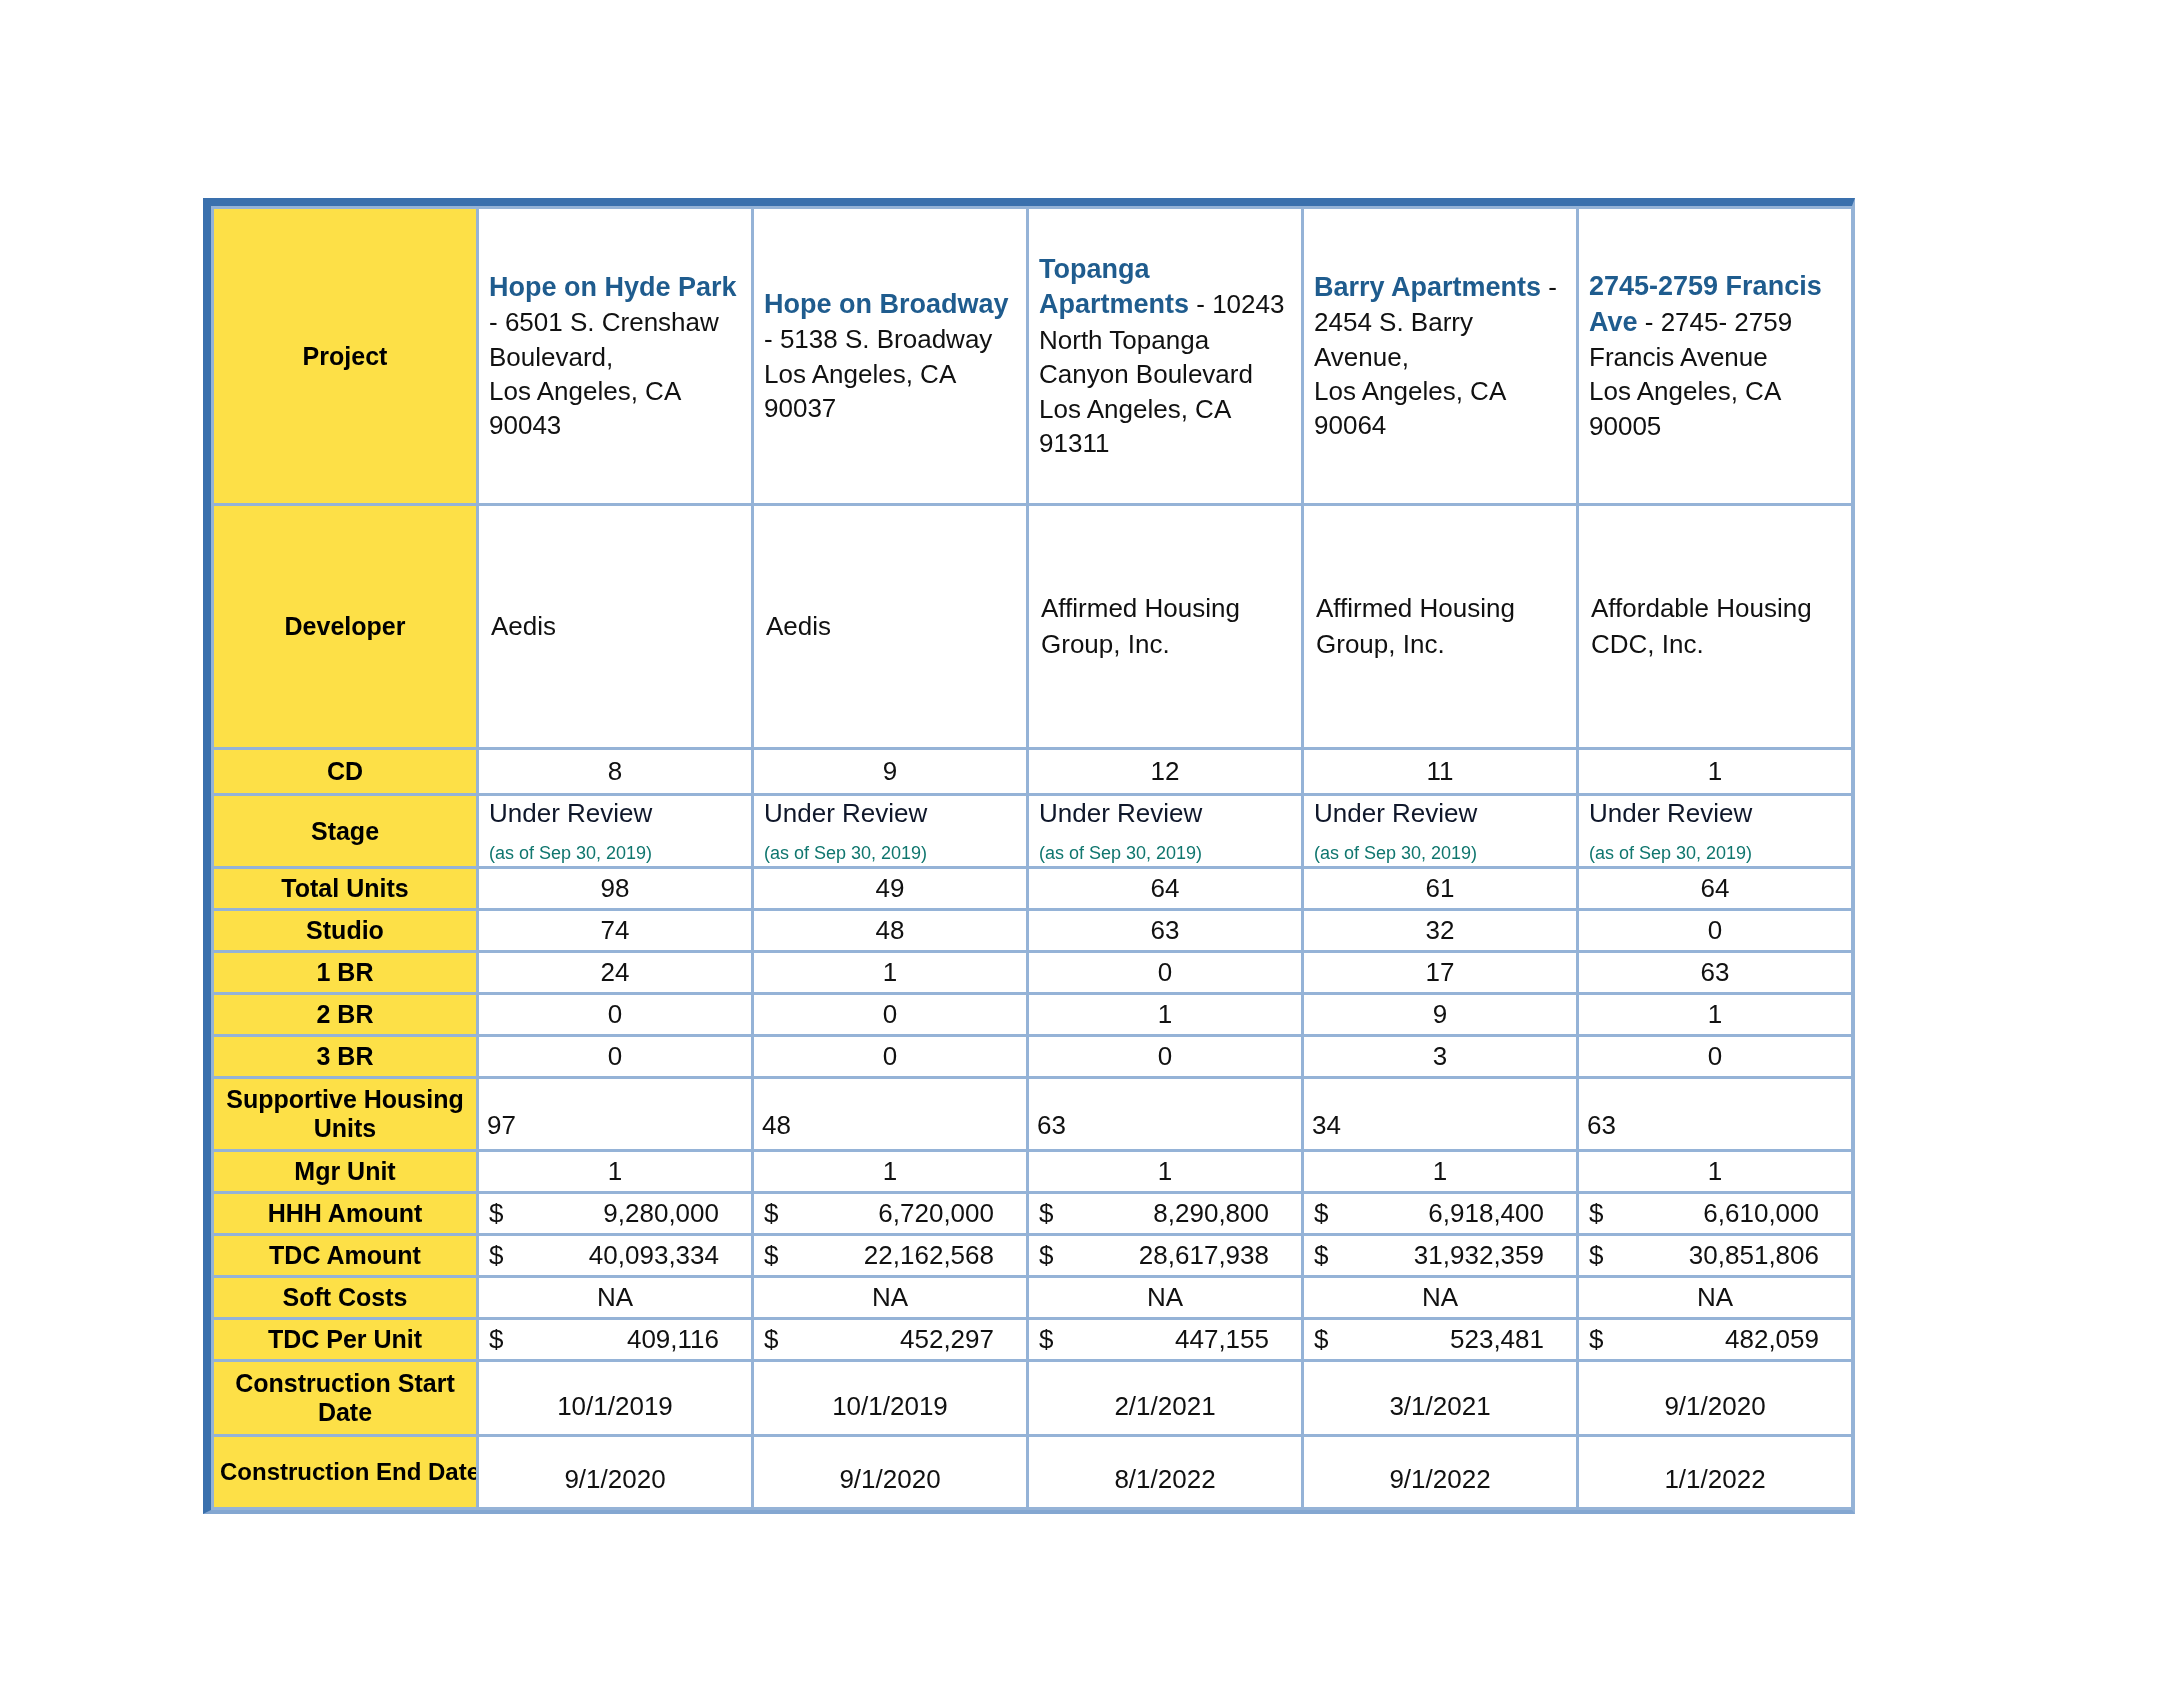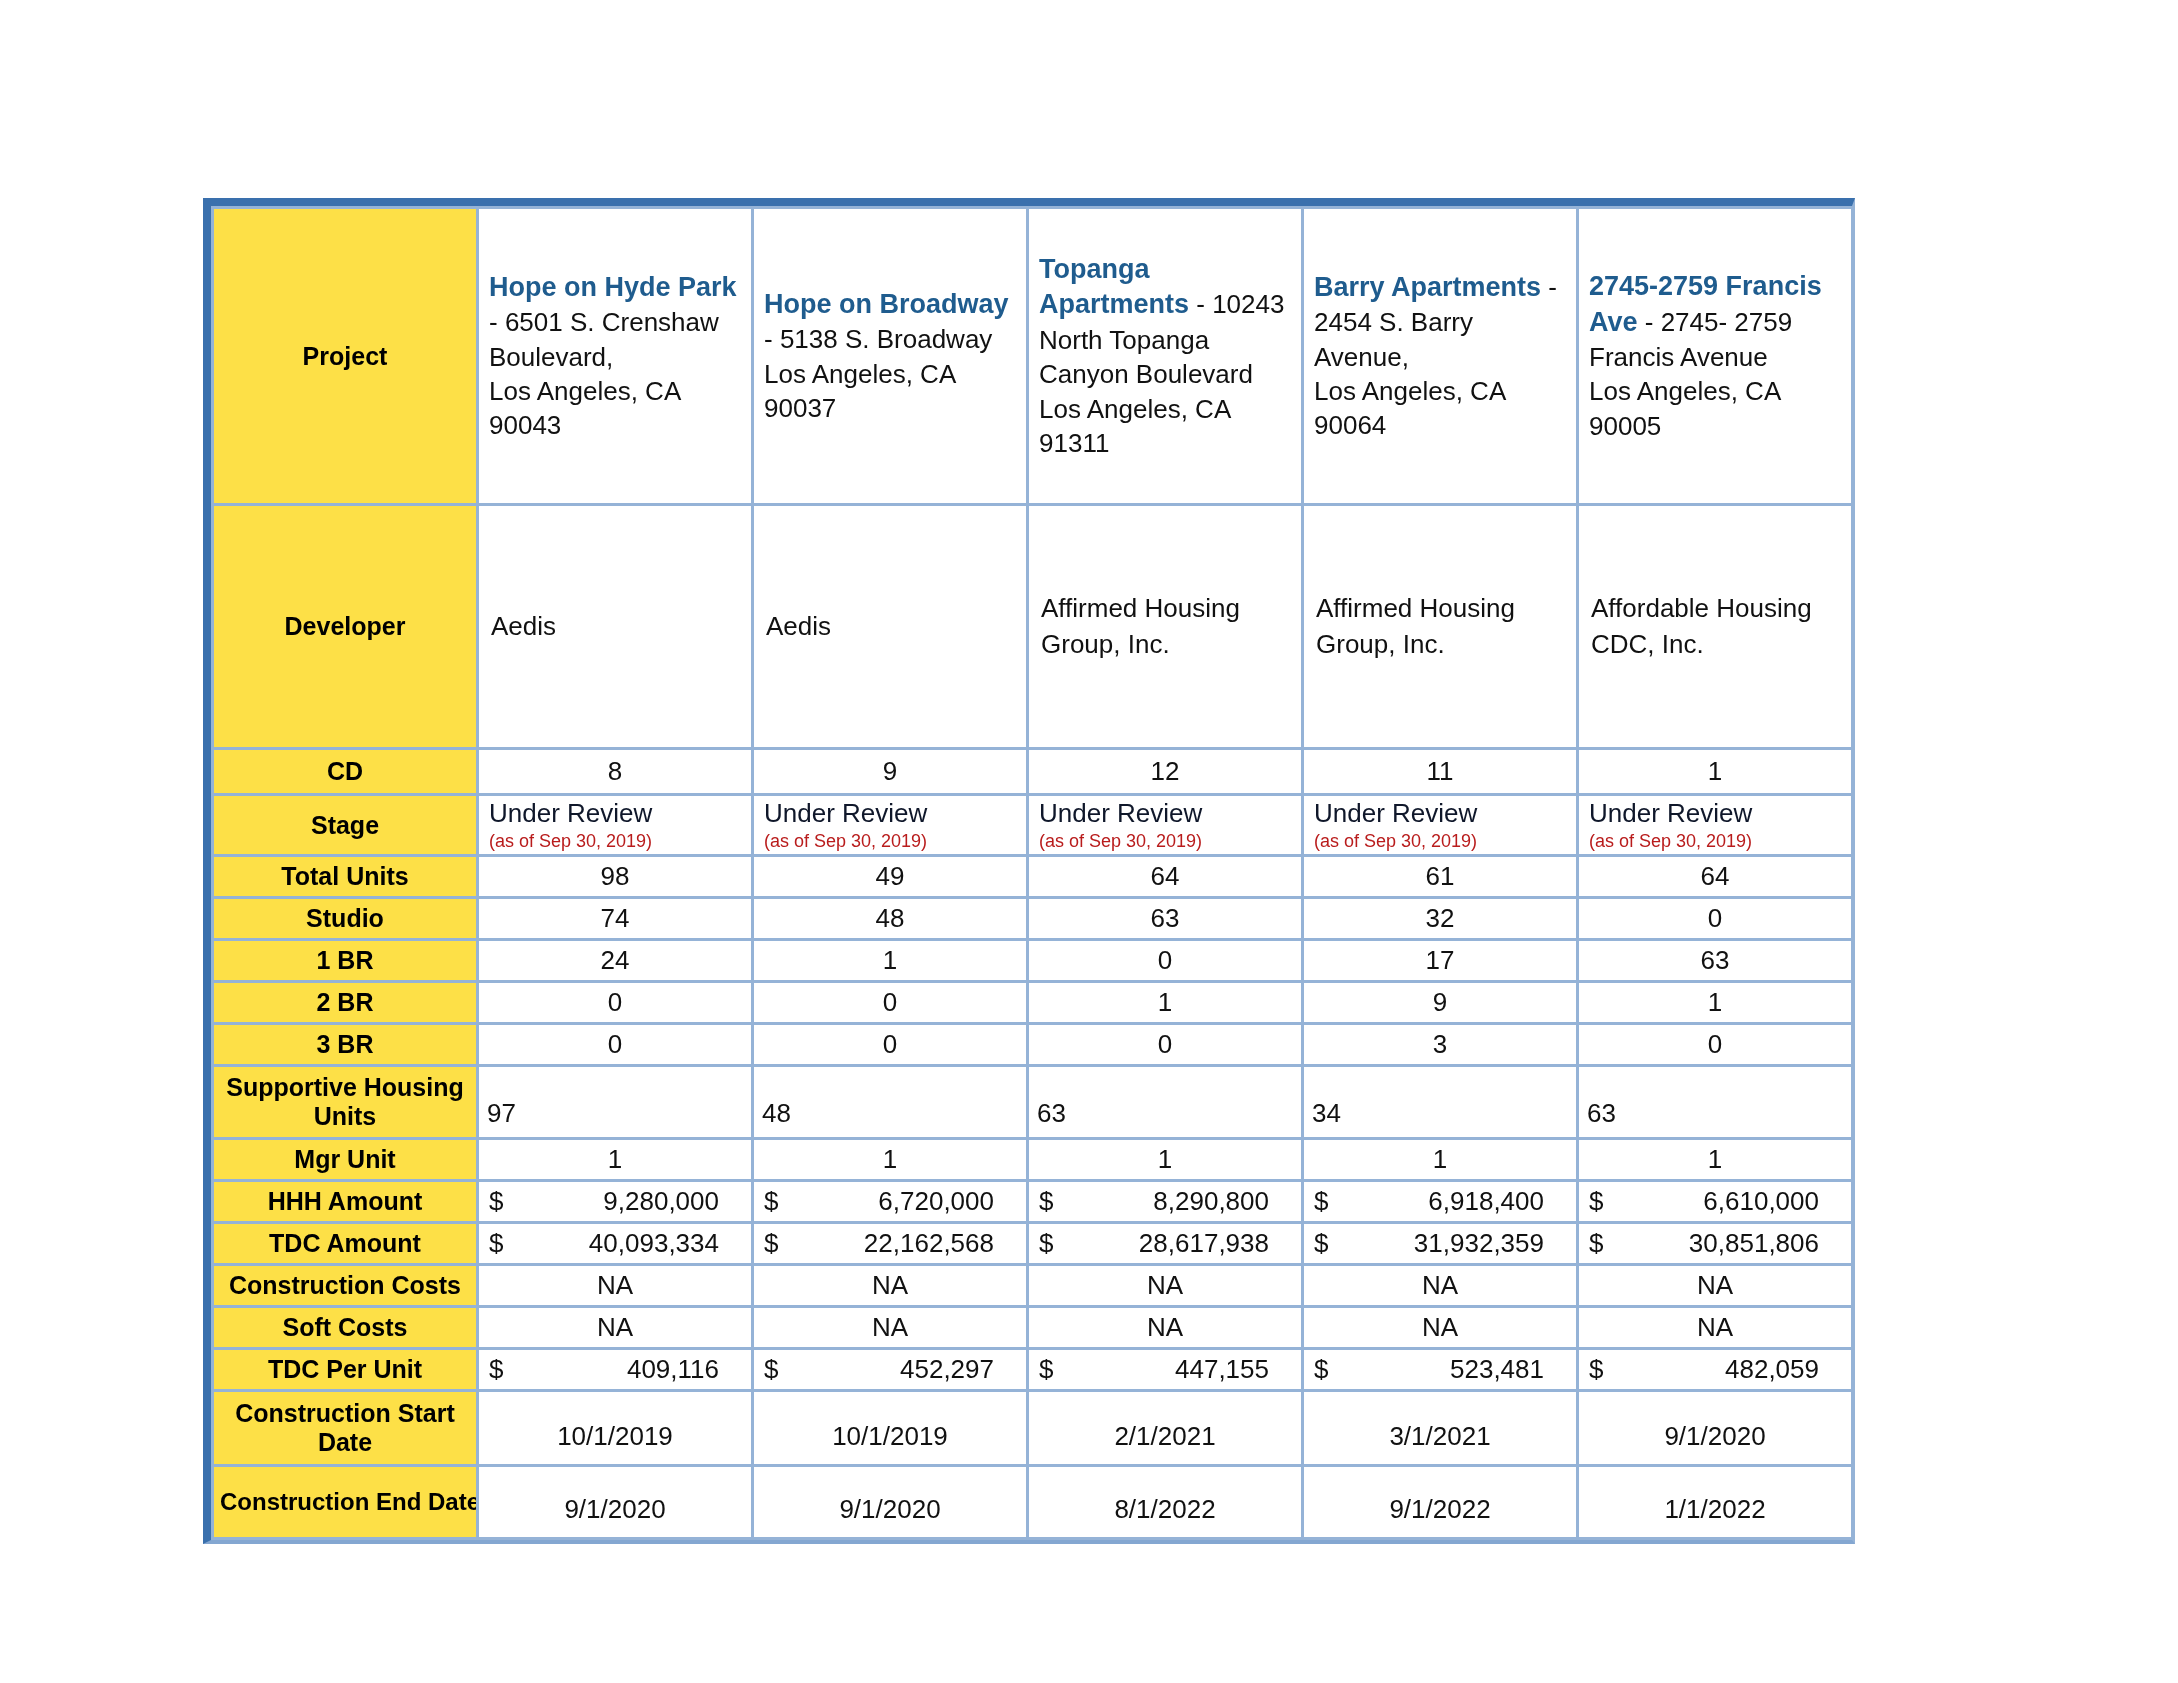--- a/index.html
+++ b/index.html
@@ -26,21 +26,21 @@
   .r-start{height:75px;}
   .r-end{height:73px;}
 
   td.proj{vertical-align:middle;text-align:left;padding:6px 10px;line-height:1.32;}
   .pname{font-weight:bold;color:#1f5c8e;font-size:27px;}
   .paddr{white-space:pre-line;font-size:26px;color:#111;}
   td.dev{text-align:left;padding-left:12px;line-height:1.35;}
   td.num{text-align:center;}
   td.stage{text-align:left;padding-left:10px;vertical-align:middle;}
   .stage-main{font-size:26px;color:#0f172a;}
-  .stage-note{font-size:18px;color:#b91c1c;margin-top:2px;}
+  .stage-note{font-size:18px;color:#0f766e;margin-top:14px;}
   td.money{text-align:right;padding-right:32px;padding-left:10px;}
   td.money .cur{float:left;}
   td.bottomnum{vertical-align:bottom;text-align:left;padding-bottom:8px;}
   td.datecell{vertical-align:bottom;text-align:center;padding-bottom:12px;}
   th.nowrap{white-space:nowrap;font-size:24px;}
 </style>
 </head>
 <body>
 
 <div class="tbl-wrap">
@@ -186,28 +186,20 @@
   <tr class="r-s">
     <th>TDC Amount</th>
     <td class="money"><span class="cur">$</span><span>40,093,334</span></td>
     <td class="money"><span class="cur">$</span><span>22,162,568</span></td>
     <td class="money"><span class="cur">$</span><span>28,617,938</span></td>
     <td class="money"><span class="cur">$</span><span>31,932,359</span></td>
     <td class="money"><span class="cur">$</span><span>30,851,806</span></td>
   </tr>
 
 
-  <tr class="r-s">
-    <th>Construction Costs</th>
-    <td class="num">NA</td>
-    <td class="num">NA</td>
-    <td class="num">NA</td>
-    <td class="num">NA</td>
-    <td class="num">NA</td>
-  </tr>
 
   <tr class="r-s">
     <th>Soft Costs</th>
     <td class="num">NA</td>
     <td class="num">NA</td>
     <td class="num">NA</td>
     <td class="num">NA</td>
     <td class="num">NA</td>
   </tr>
 

